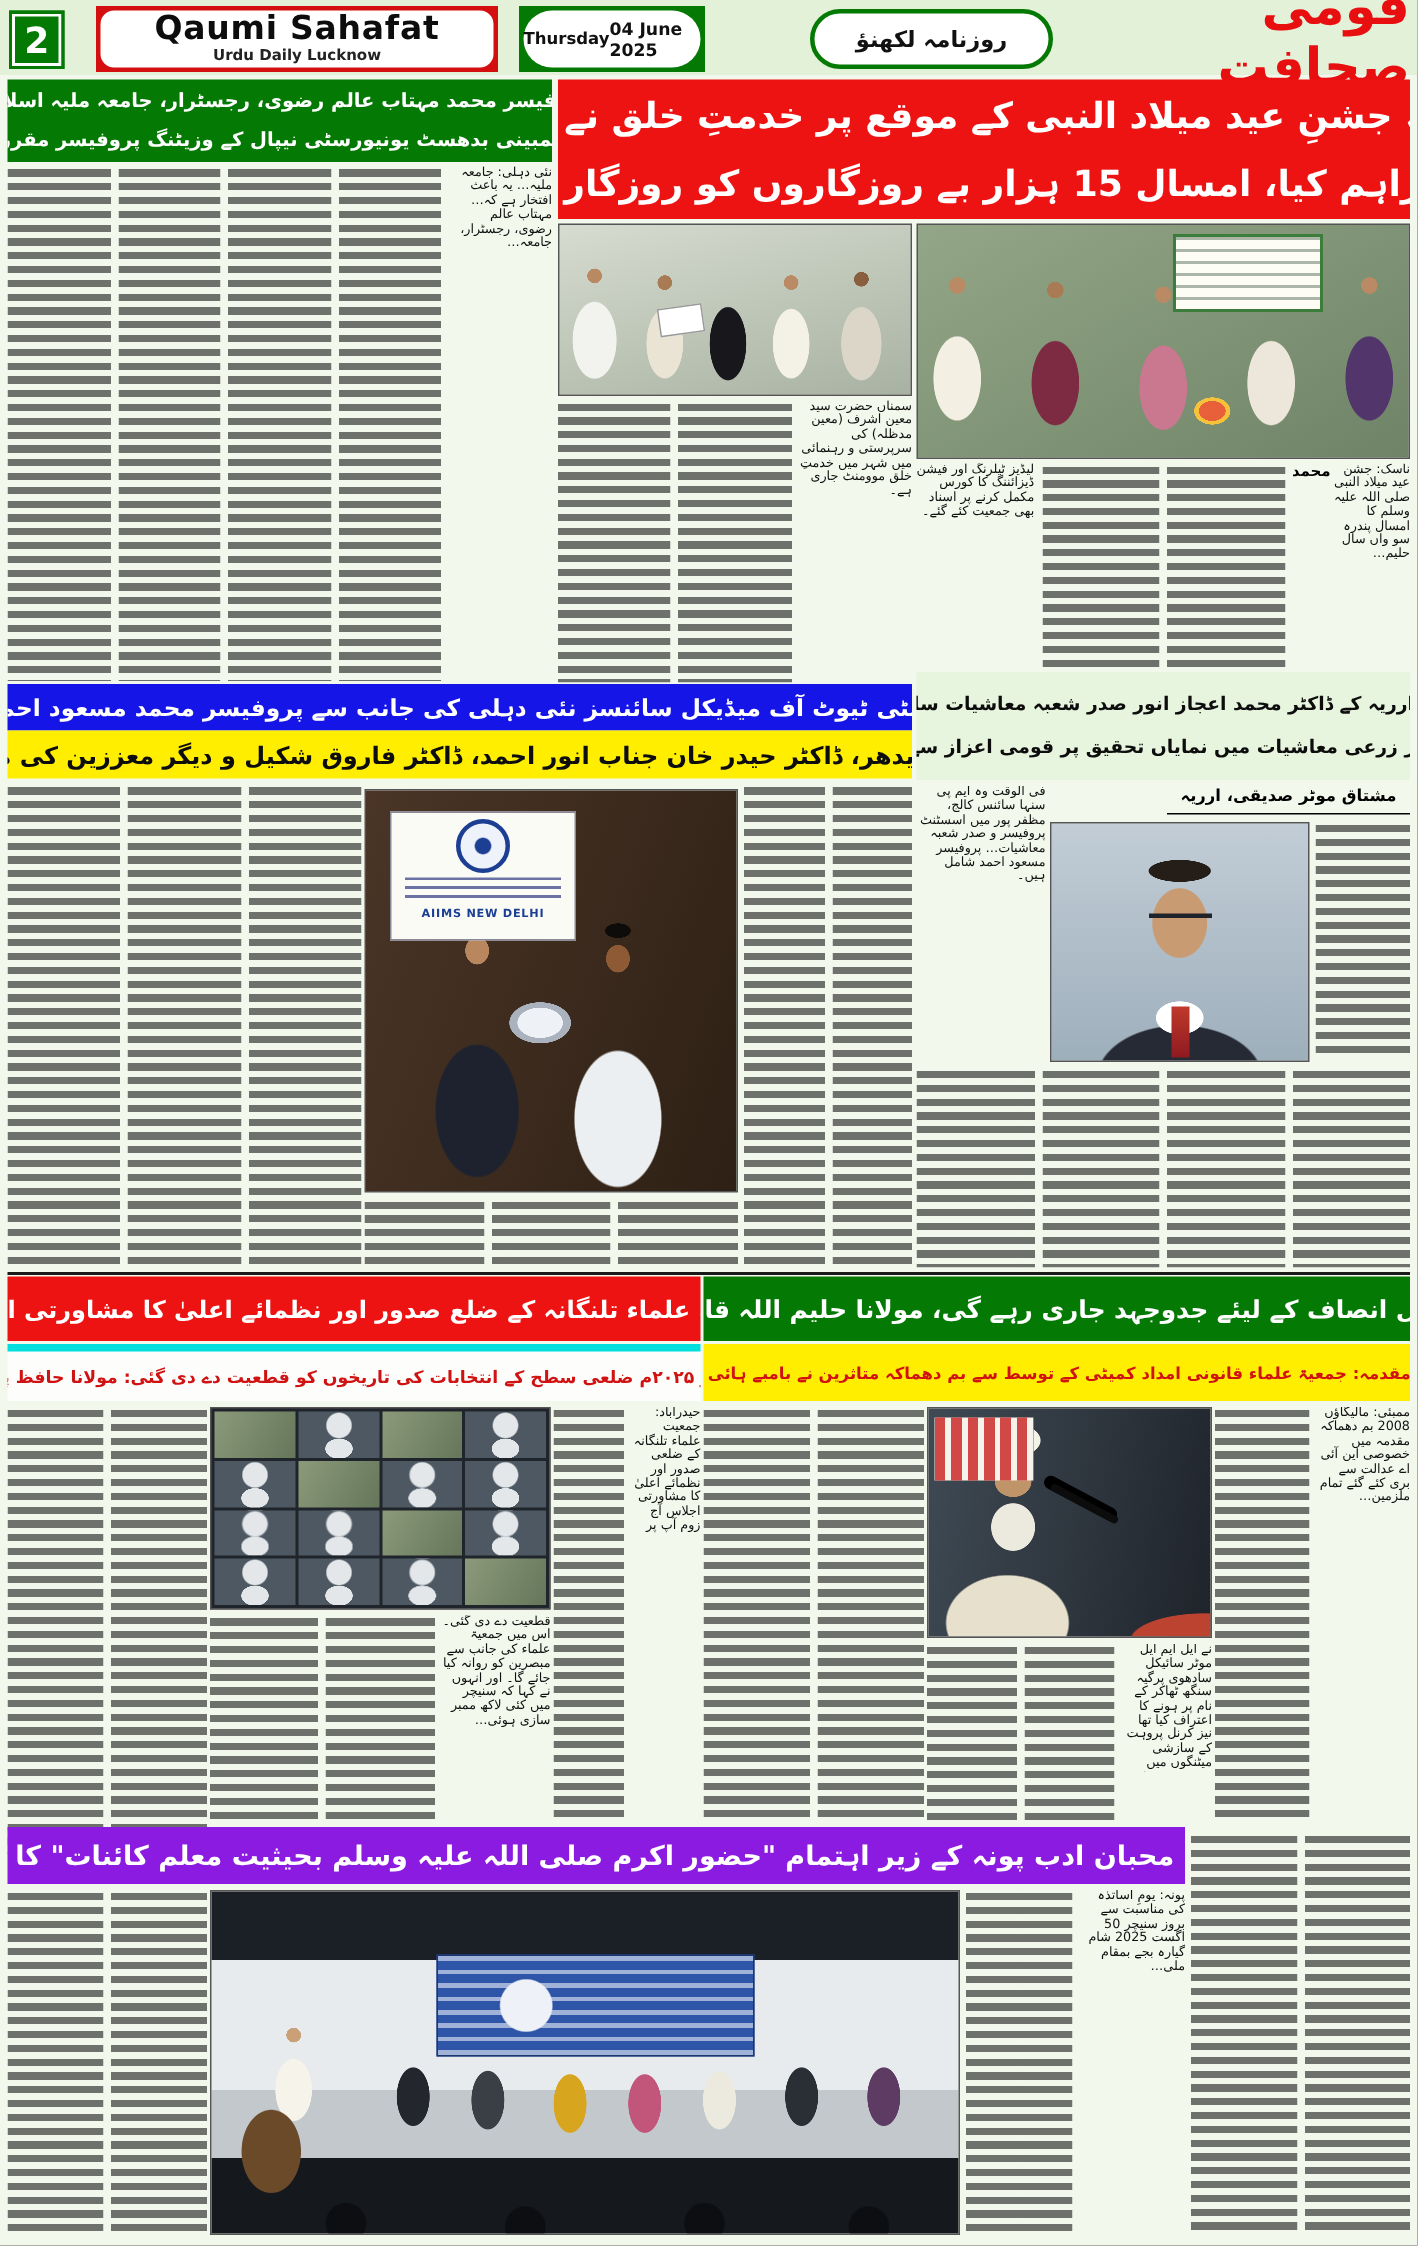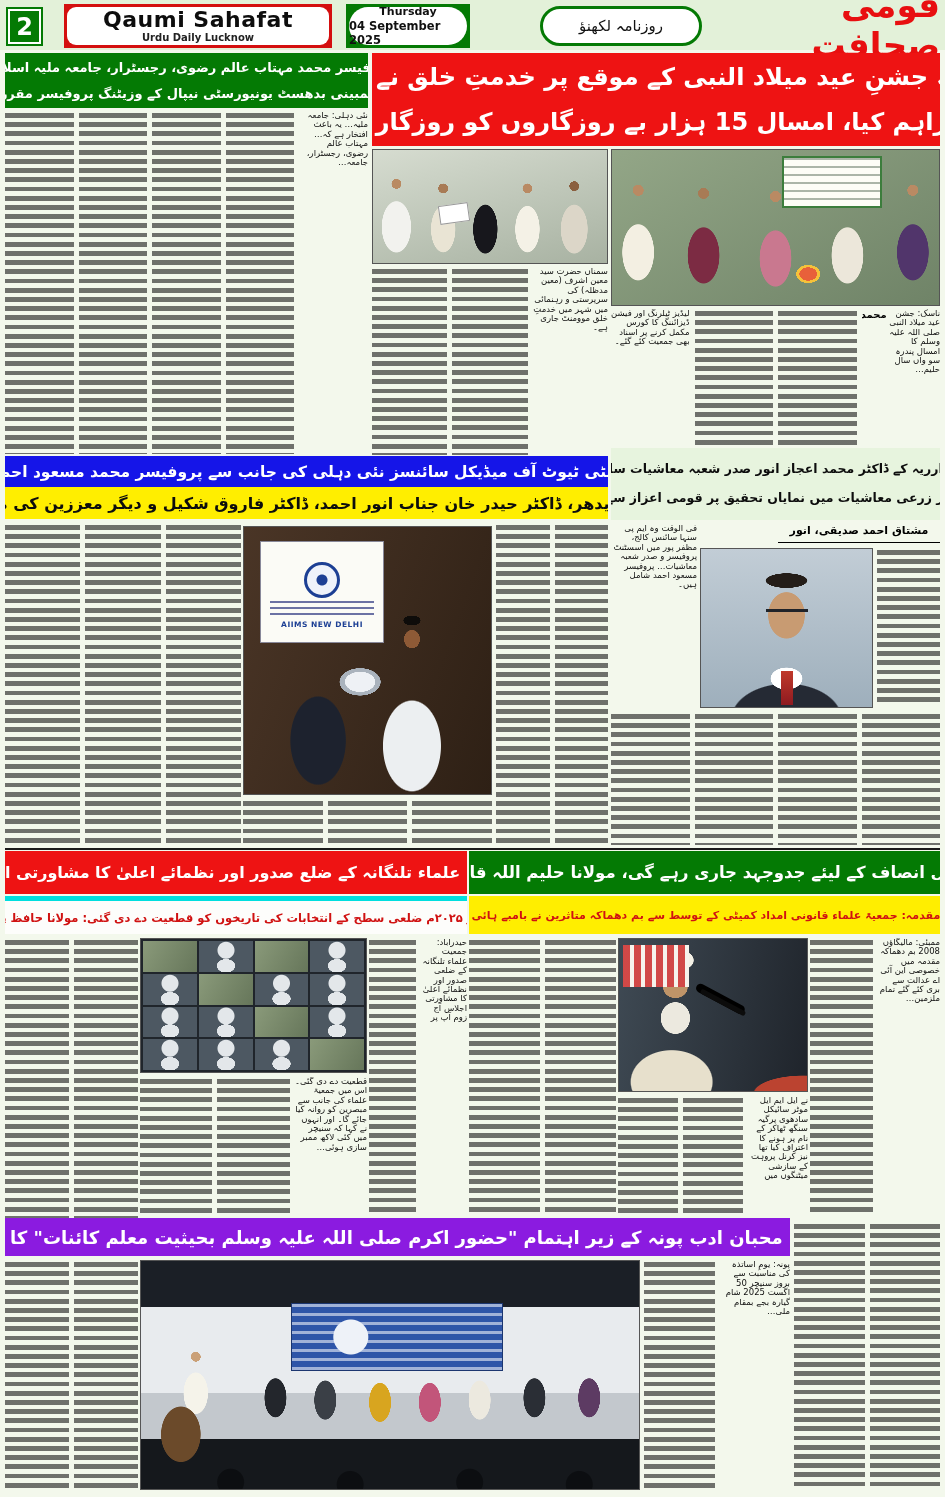--- a/index.html
+++ b/index.html
@@ -10,27 +10,27 @@
   .hdr-bg{left:0;top:0;width:945px;height:50px;background:#e3f1d9;}
   .pagenum{left:6px;top:7px;width:37px;height:39px;background:#047a04;border:2px solid #047a04;
            box-shadow:inset 0 0 0 2px #fff;color:#fff;font-weight:bold;font-size:24px;
            display:flex;align-items:center;justify-content:center;}
   .mast{left:64px;top:4px;width:268px;height:44px;background:#d40f0f;padding:3px;text-align:center;}
   .mast-in{background:#fff;border-radius:9px;height:100%;display:flex;flex-direction:column;
            align-items:center;justify-content:center;line-height:1;}
   .mast-name{font-weight:bold;font-size:22px;letter-spacing:.5px;color:#0d0d0d;}
   .mast-sub{font-weight:bold;font-size:10px;color:#222;margin-top:2px;}
   .datebox{left:346px;top:4px;width:124px;height:44px;background:#047a04;padding:3px;}
-  .date-in{background:#fff;border-radius:20px;height:100%;display:flex;flex-direction:column;
+  .date-in{background:#fff;border-radius:20px;height:100%;display:flex;flex-direction:row;
            align-items:center;justify-content:center;line-height:1.25;}
   .date1{font-weight:bold;font-size:11px;color:#111;}
   .date2{font-weight:bold;font-size:11.5px;color:#111;}
   .nameplate{left:540px;top:6px;width:162px;height:40px;background:#fff;border:3px solid #047a04;
              border-radius:20px;display:flex;align-items:center;justify-content:center;
-             font-size:15px;font-weight:normal;color:#111;direction:rtl;}
+             font-size:15px;font-weight:bold;color:#111;direction:rtl;}
   .ptitle{left:726px;top:2px;width:214px;height:46px;color:#e80f10;font-weight:bold;font-size:34px;
           display:flex;align-items:center;justify-content:center;direction:rtl;}
   
   .band{display:flex;flex-direction:column;align-items:center;justify-content:center;
         direction:rtl;text-align:center;overflow:hidden;}
   .band div{white-space:nowrap;}
   .ghead{left:5px;top:53px;width:363px;height:55px;background:#047a04;color:#fff;font-weight:bold;font-size:13px;line-height:2;}
   .rhead{left:372px;top:53px;width:568px;height:93px;background:#ee1313;color:#fff;font-weight:bold;font-size:24px;line-height:1.85;}
   .blueband{left:5px;top:456px;width:603px;height:31px;background:#1515e8;color:#fff;font-weight:bold;font-size:15.5px;}
   .yellowband{left:5px;top:487px;width:603px;height:32px;background:#ffee00;color:#0d0d0d;font-weight:bold;font-size:16px;}
@@ -87,21 +87,21 @@
   .aiims{left:243px;top:526px;width:249px;height:269px;background:
     radial-gradient(ellipse 30px 20px at 47% 58%,#eef1f5 0 50%,#aab3bd 51% 68%,transparent 69%),
     radial-gradient(ellipse 44px 70px at 30% 80%,#1d222e 0 62%,transparent 64%),
     radial-gradient(ellipse 14px 9px at 30% 33%,#15120f 0 60%,transparent 62%),
     radial-gradient(ellipse 13px 15px at 30% 40%,#b9875d 0 60%,transparent 62%),
     radial-gradient(ellipse 46px 72px at 68% 82%,#eceff1 0 62%,transparent 64%),
     radial-gradient(ellipse 14px 8px at 68% 35%,#0e0c0a 0 60%,transparent 62%),
     radial-gradient(ellipse 13px 15px at 68% 42%,#8e5a36 0 60%,transparent 62%),
     linear-gradient(110deg,#4a3526 0%,#2e2015 100%);}
   .aiims-banner{position:absolute;left:16px;top:14px;width:122px;height:80px;background:#fbfbf6;
-    border:1px solid #889;display:flex;flex-direction:column;align-items:center;padding-top:20px;}
+    border:1px solid #889;display:flex;flex-direction:column;align-items:center;padding-top:4px;}
   .aiims-emblem{width:30px;height:30px;border-radius:50%;border:3px solid #1c3f94;background:
     radial-gradient(circle 5px at 50% 50%,#1c3f94 0 5px,transparent 6px),#eef2fa;}
   .aiims-lines{width:86%;height:16px;margin-top:3px;background:
     repeating-linear-gradient(to bottom,rgba(30,40,120,.65) 0 2px,transparent 2px 6px);}
   .aiims-sign{font-size:7.5px;font-weight:bold;color:#1c3f94;margin-top:3px;letter-spacing:.5px;}
   .portrait{left:700px;top:548px;width:173px;height:160px;background:
     radial-gradient(ellipse 26px 18px at 50% 82%,#ffffff 0 60%,transparent 62%),
     radial-gradient(ellipse 80px 52px at 50% 108%,#252a34 0 68%,transparent 70%),
     radial-gradient(ellipse 30px 38px at 50% 42%,#c89b72 0 60%,transparent 62%),
     radial-gradient(ellipse 34px 12px at 50% 20%,#241d18 0 60%,transparent 62%),
@@ -156,21 +156,21 @@
   <div class="abs pagenum">2</div>
   <div class="abs mast">
     <div class="mast-in">
       <div class="mast-name">Qaumi Sahafat</div>
       <div class="mast-sub">Urdu Daily Lucknow</div>
     </div>
   </div>
   <div class="abs datebox">
     <div class="date-in">
       <div class="date1">Thursday</div>
-      <div class="date2">04 September 2025</div>
+      <div class="date2">04 June 2025</div>
     </div>
   </div>
   <div class="abs nameplate">روزنامہ لکھنؤ</div>
   <div class="abs ptitle">قومی صحافت</div>
 
   <div class="abs band ghead">
     <div>پروفیسر محمد مہتاب عالم رضوی، رجسٹرار، جامعہ ملیہ اسلامیہ</div>
     <div>لمبینی بدھسٹ یونیورسٹی نیپال کے وزیٹنگ پروفیسر مقرر</div>
   </div>
   <div class="abs band rhead">
@@ -232,21 +232,21 @@
   <div class="abs band blueband">
       <div>آل انڈیا انسٹی ٹیوٹ آف میڈیکل سائنسز نئی دہلی کی جانب سے پروفیسر محمد مسعود احمد کو تہنیت</div>
     </div>
   <div class="abs band yellowband">
       <div>ڈاکٹر سریدھر، ڈاکٹر حیدر خان جناب انور احمد، ڈاکٹر فاروق شکیل و دیگر معززین کی مبارک باد</div>
     </div>
   <div class="abs band palehead">
     <div>پورنداہا، ارریہ کے ڈاکٹر محمد اعجاز انور صدر شعبہ معاشیات سائنس کالج</div>
     <div>مظفر پور زرعی معاشیات میں نمایاں تحقیق پر قومی اعزاز سے سرفراز</div>
   </div>
-  <div class="abs byline-abs" style="left:778px;top:524px;width:162px;height:19px">مشتاق احمد صدیقی، انور</div>
+  <div class="abs byline-abs" style="left:778px;top:524px;width:162px;height:19px">مشتاق موٹر صدیقی، ارریہ</div>
 
   <div class="abs photo aiims">
     <div class="aiims-banner">
       <div class="aiims-emblem"></div>
       <div class="aiims-lines"></div>
       <div class="aiims-sign">AIIMS NEW DELHI</div>
     </div>
   </div>
   <div class="abs photo portrait"></div>
 

